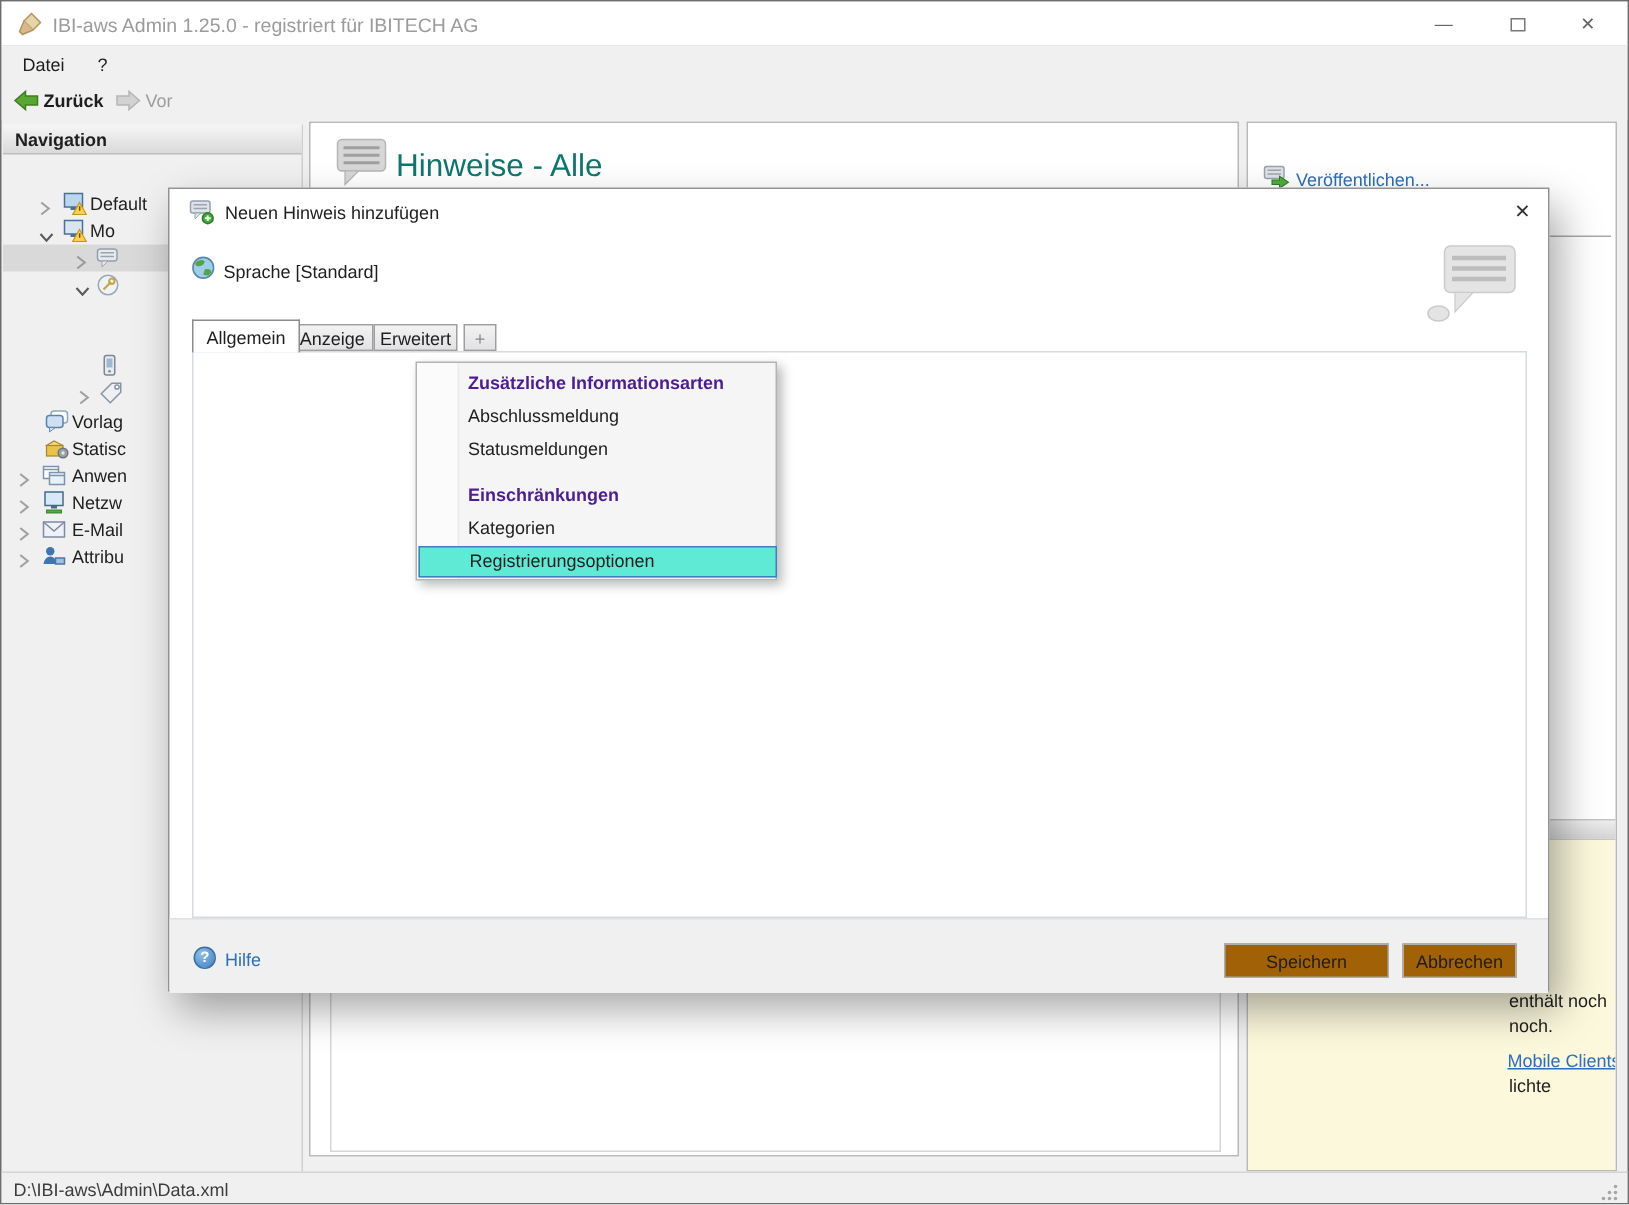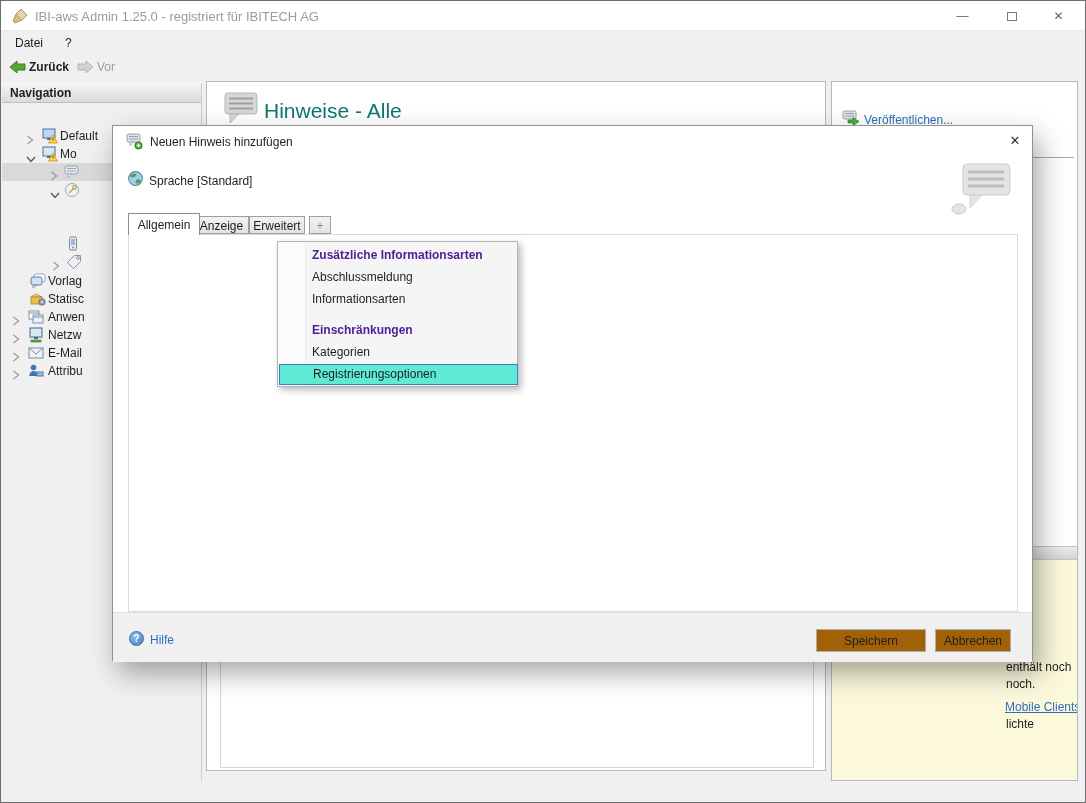--- a/index.html
+++ b/index.html
@@ -263,20 +263,31 @@
     <div class="sep" style="left:14px;top:75px;width:228px"></div>
     <div class="graystrip"></div>
     <div class="notebg">
       <span class="lbl" style="left:174px;top:100px">enthält noch</span>
       <span class="lbl" style="left:174px;top:117px">noch.</span>
       <span class="lbl link" style="left:173px;top:140px;text-decoration:underline">Mobile Clients</span>
       <span class="lbl" style="left:174px;top:157px">lichte</span>
     </div>
   </div>
 
+  <div class="statusbar">
+    <span class="lbl" style="left:8px;top:4px;color:#3c3c3c">D:\IBI-aws\Admin\Data.xml</span>
+    <svg class="abs grip" style="right:6px;top:6px" width="13" height="13">
+      <circle cx="11" cy="3" r="1.2"></circle>
+        <circle cx="11" cy="7" r="1.2"></circle>
+        <circle cx="11" cy="11" r="1.2"></circle>
+      <circle cx="7" cy="7" r="1.2"></circle>
+        <circle cx="7" cy="11" r="1.2"></circle>
+        <circle cx="3" cy="11" r="1.2"></circle>
+    </svg>
+  </div>
 
   <div class="dlg">
     <svg class="abs" style="left:13px;top:7px" width="17" height="17" viewBox="0 0 17 17">
       <rect x="1" y="1" width="13" height="8" rx="1.5" fill="#dfe3e8" stroke="#94a0ad"></rect>
       <line x1="3" y1="3.5" x2="12" y2="3.5" stroke="#9aa4ae"></line>
       <line x1="3" y1="6" x2="12" y2="6" stroke="#9aa4ae"></line>
       <polygon points="4,9 4,13 8,9" fill="#dfe3e8" stroke="#94a0ad" stroke-width="0.6"></polygon>
       <circle cx="12.5" cy="12.5" r="3.6" fill="#3faa35" stroke="#2b7d24"></circle>
       <line x1="12.5" y1="10.6" x2="12.5" y2="14.4" stroke="#ffffff" stroke-width="1.3"></line>
       <line x1="10.6" y1="12.5" x2="14.4" y2="12.5" stroke="#ffffff" stroke-width="1.3"></line>
@@ -342,19 +353,19 @@
       <span class="lbl link" style="left:37px;top:20px">Hilfe</span>
       <div class="btn" style="left:703px;top:16px;width:110px;height:23px">Speichern</div>
       <div class="btn" style="left:822px;top:16px;width:76px;height:23px">Abbrechen</div>
     </div>
   </div>
 
   <div class="cmenu">
     <div class="gutter"></div>
     <div class="mi hdr" style="top:6px">Zusätzliche Informationsarten</div>
     <div class="mi" style="top:28px">Abschlussmeldung</div>
-    <div class="mi" style="top:50px">Informationsarten</div>
+    <div class="mi" style="top:50px">Statusmeldungen</div>
     <div class="mi hdr" style="top:81px">Einschränkungen</div>
     <div class="mi" style="top:103px">Kategorien</div>
     <div class="mi hilite" style="top:122px">Registrierungsoptionen</div>
   </div>
 
 </div>
 
 </body></html>

